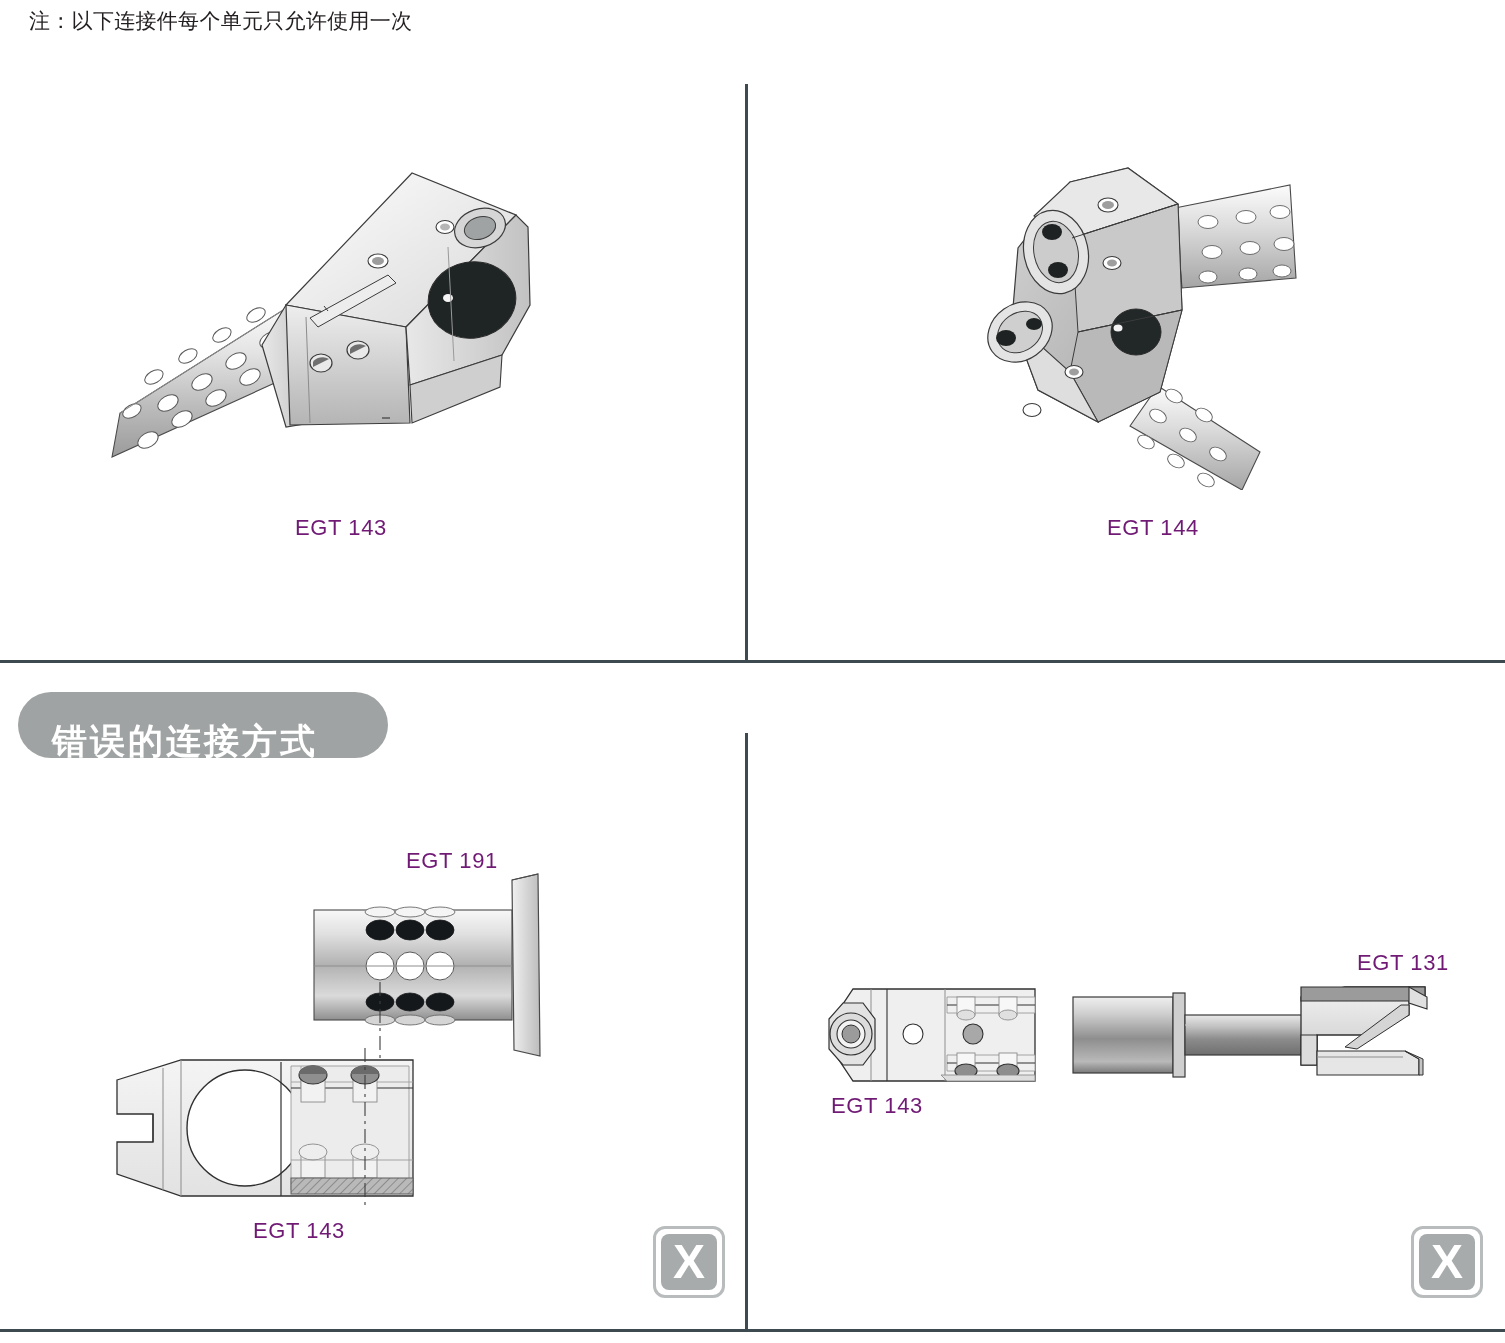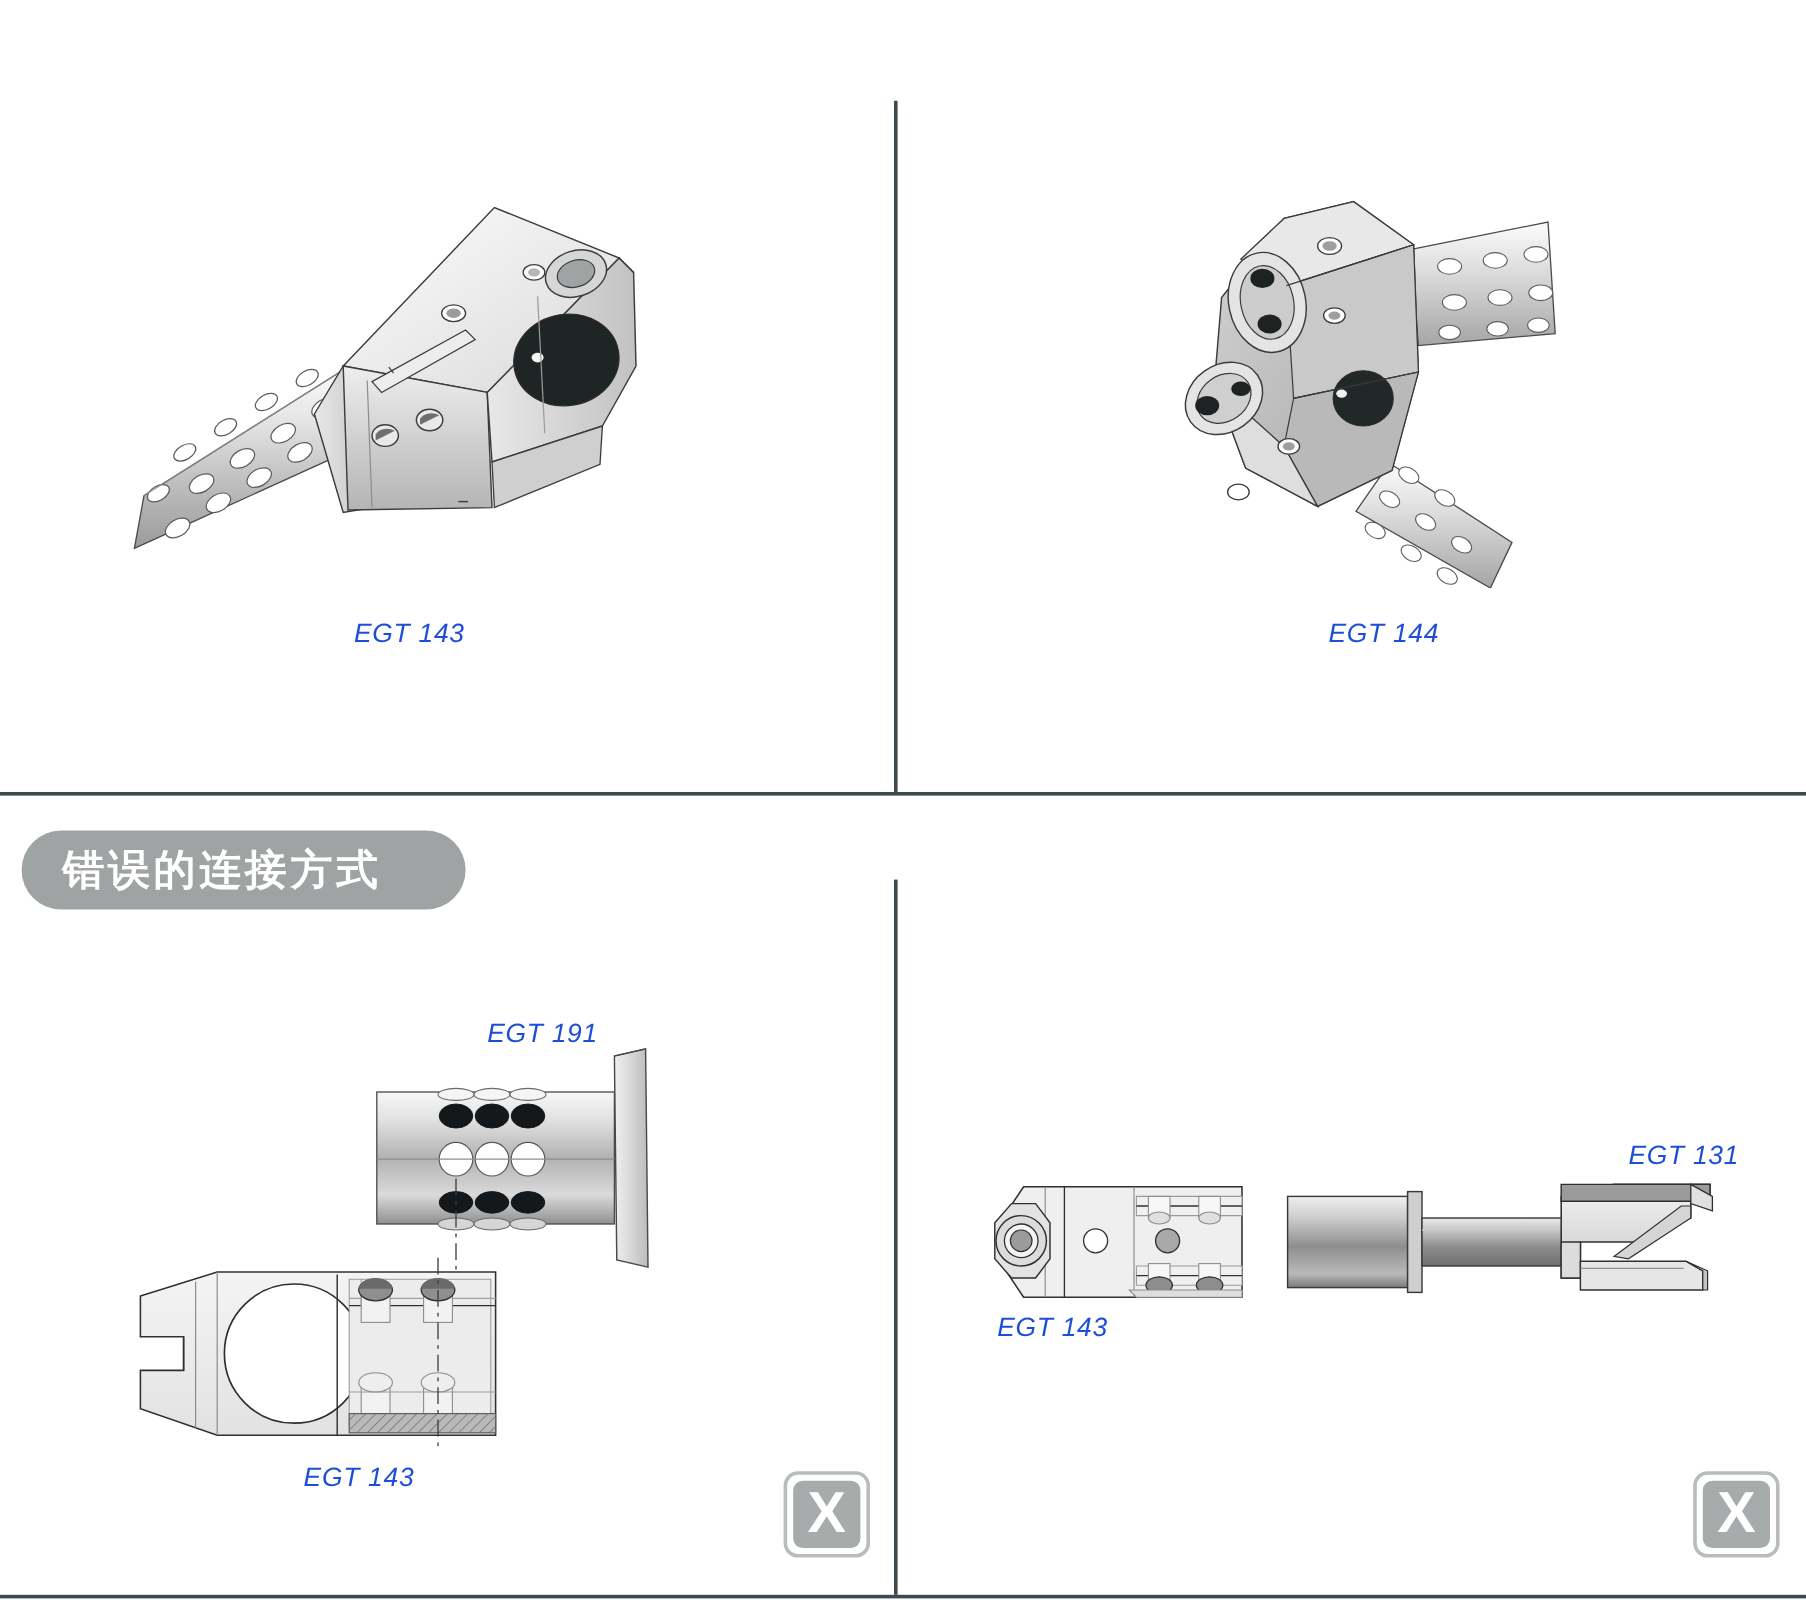--- a/index.html
+++ b/index.html
@@ -47,39 +47,38 @@
 
   .section-badge {
     position: absolute;
     left: 18px;
     top: 692px;
     height: 66px;
     min-width: 370px;
     border-radius: 33px;
     background: #a0a3a3;
     display: flex;
-    align-items: center;
+    align-items: flex-end;
     padding: 0 38px 0 34px;
     box-sizing: border-box;
   }
   .section-badge span {
     color: #ffffff;
     font-size: 35px;
     font-weight: bold;
     letter-spacing: 3px;
     line-height: 1;
   }
 
   .part-label {
     position: absolute;
     font-size: 22px;
-    color: #1d4ed8;
+    color: #701a75;
     letter-spacing: 0.6px;
     white-space: nowrap;
-    font-style: italic;
   }
   #label-egt143-tl { left: 295px; top: 515px; }
   #label-egt144-tr { left: 1107px; top: 515px; text-align: center; }
   #label-egt289 { left: 406px; top: 848px; }
   #label-egt143-bl { left: 253px; top: 1218px; }
   #label-egt143-br { left: 831px; top: 1093px; }
   #label-egt192 { left: 1357px; top: 950px; }
 
   .fig { position: absolute; }
   #fig-egt143-tl { left: 110px; top: 155px; }
@@ -115,20 +114,21 @@
     font-family: "Liberation Sans", sans-serif;
   }
   #x-marker-left { left: 653px; top: 1226px; }
   #x-marker-right { left: 1411px; top: 1226px; }
 </style>
 </head>
 <body>
 
 <div id="page">
 
+  <div class="note-text">注：以下连接件每个单元只允许使用一次</div>
 
   <div class="divider-h" id="divider-mid"></div>
   <div class="divider-h" id="divider-bottom"></div>
   <div class="divider-v" id="divider-v-top"></div>
   <div class="divider-v" id="divider-v-bottom"></div>
 
   <div class="fig" id="fig-egt143-tl">
     <svg width="430" height="340" viewBox="0 0 430 340" xmlns="http://www.w3.org/2000/svg">
       <defs>
         <linearGradient id="tubeG" x1="0" y1="0" x2="0" y2="1">

